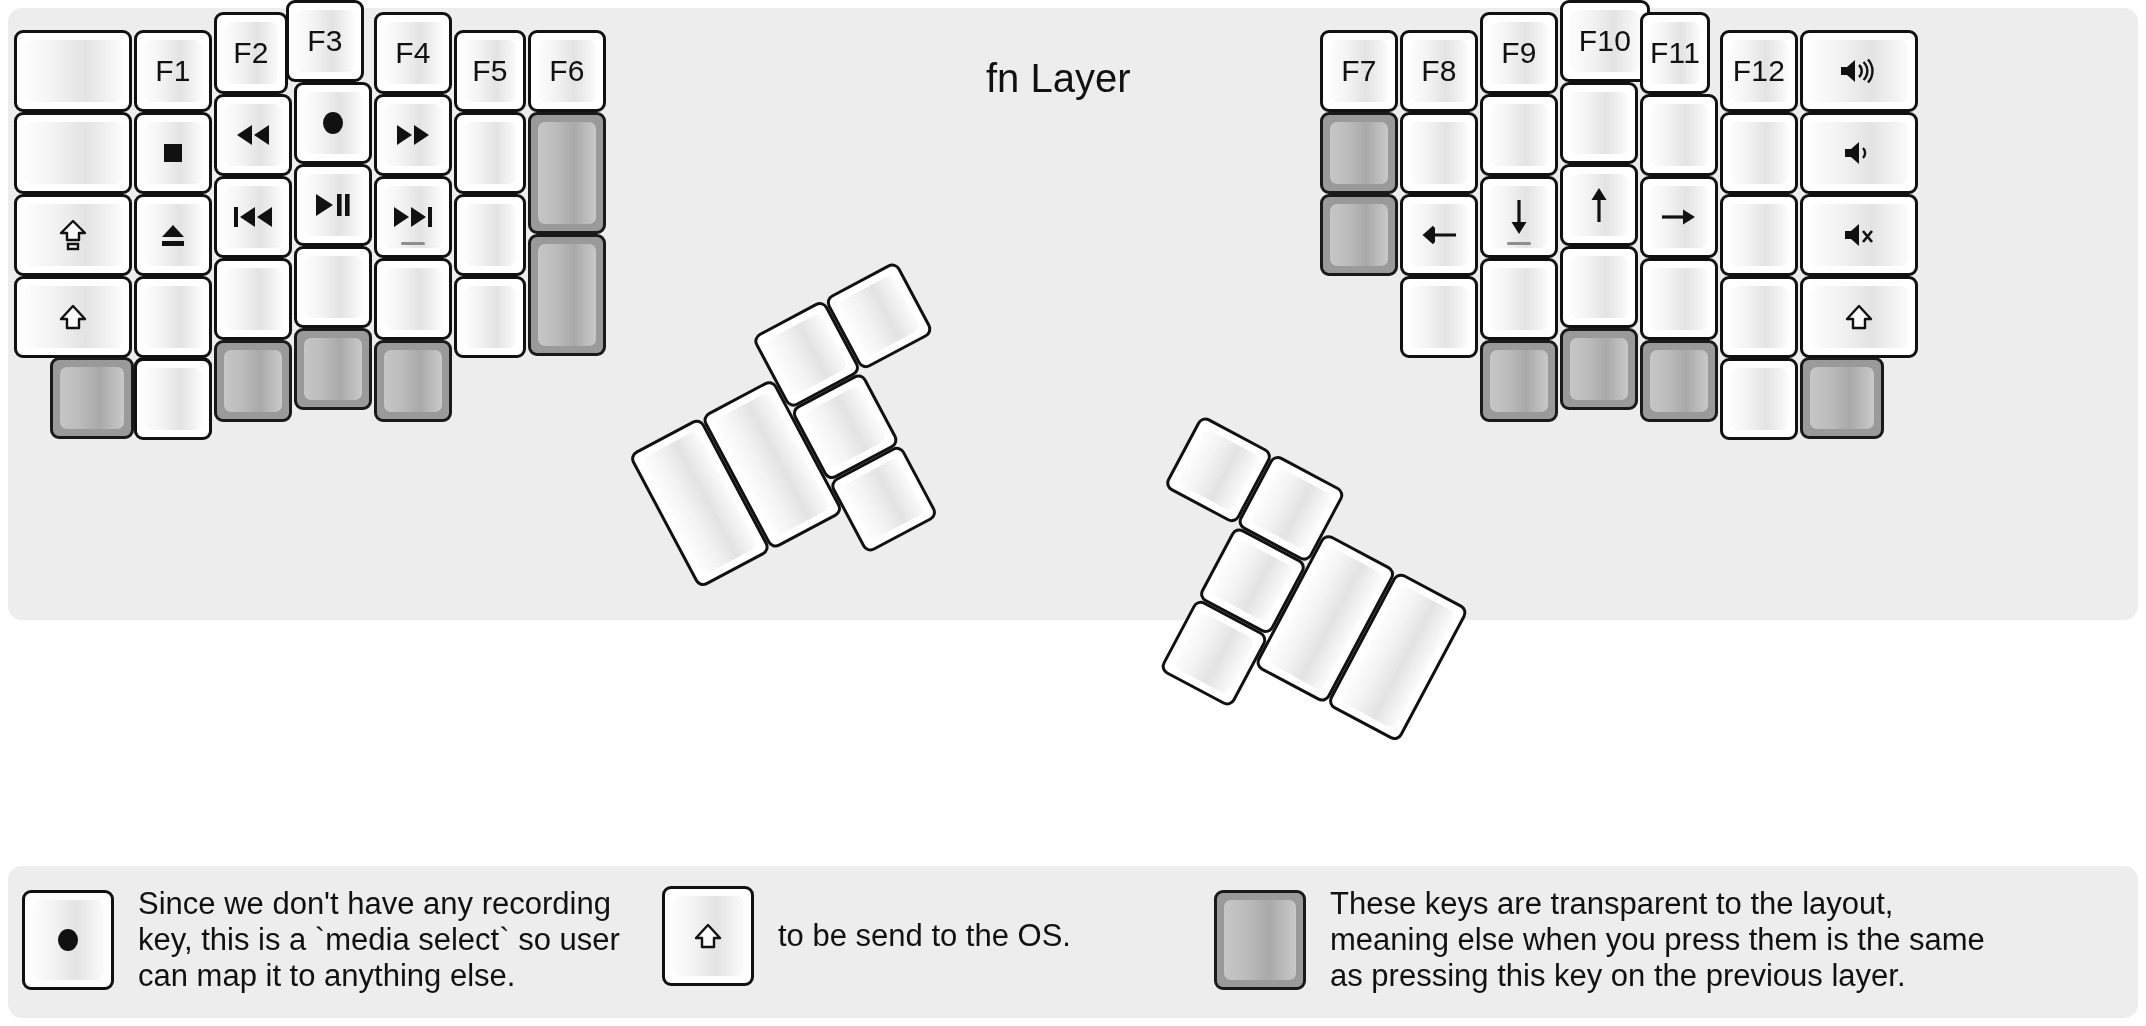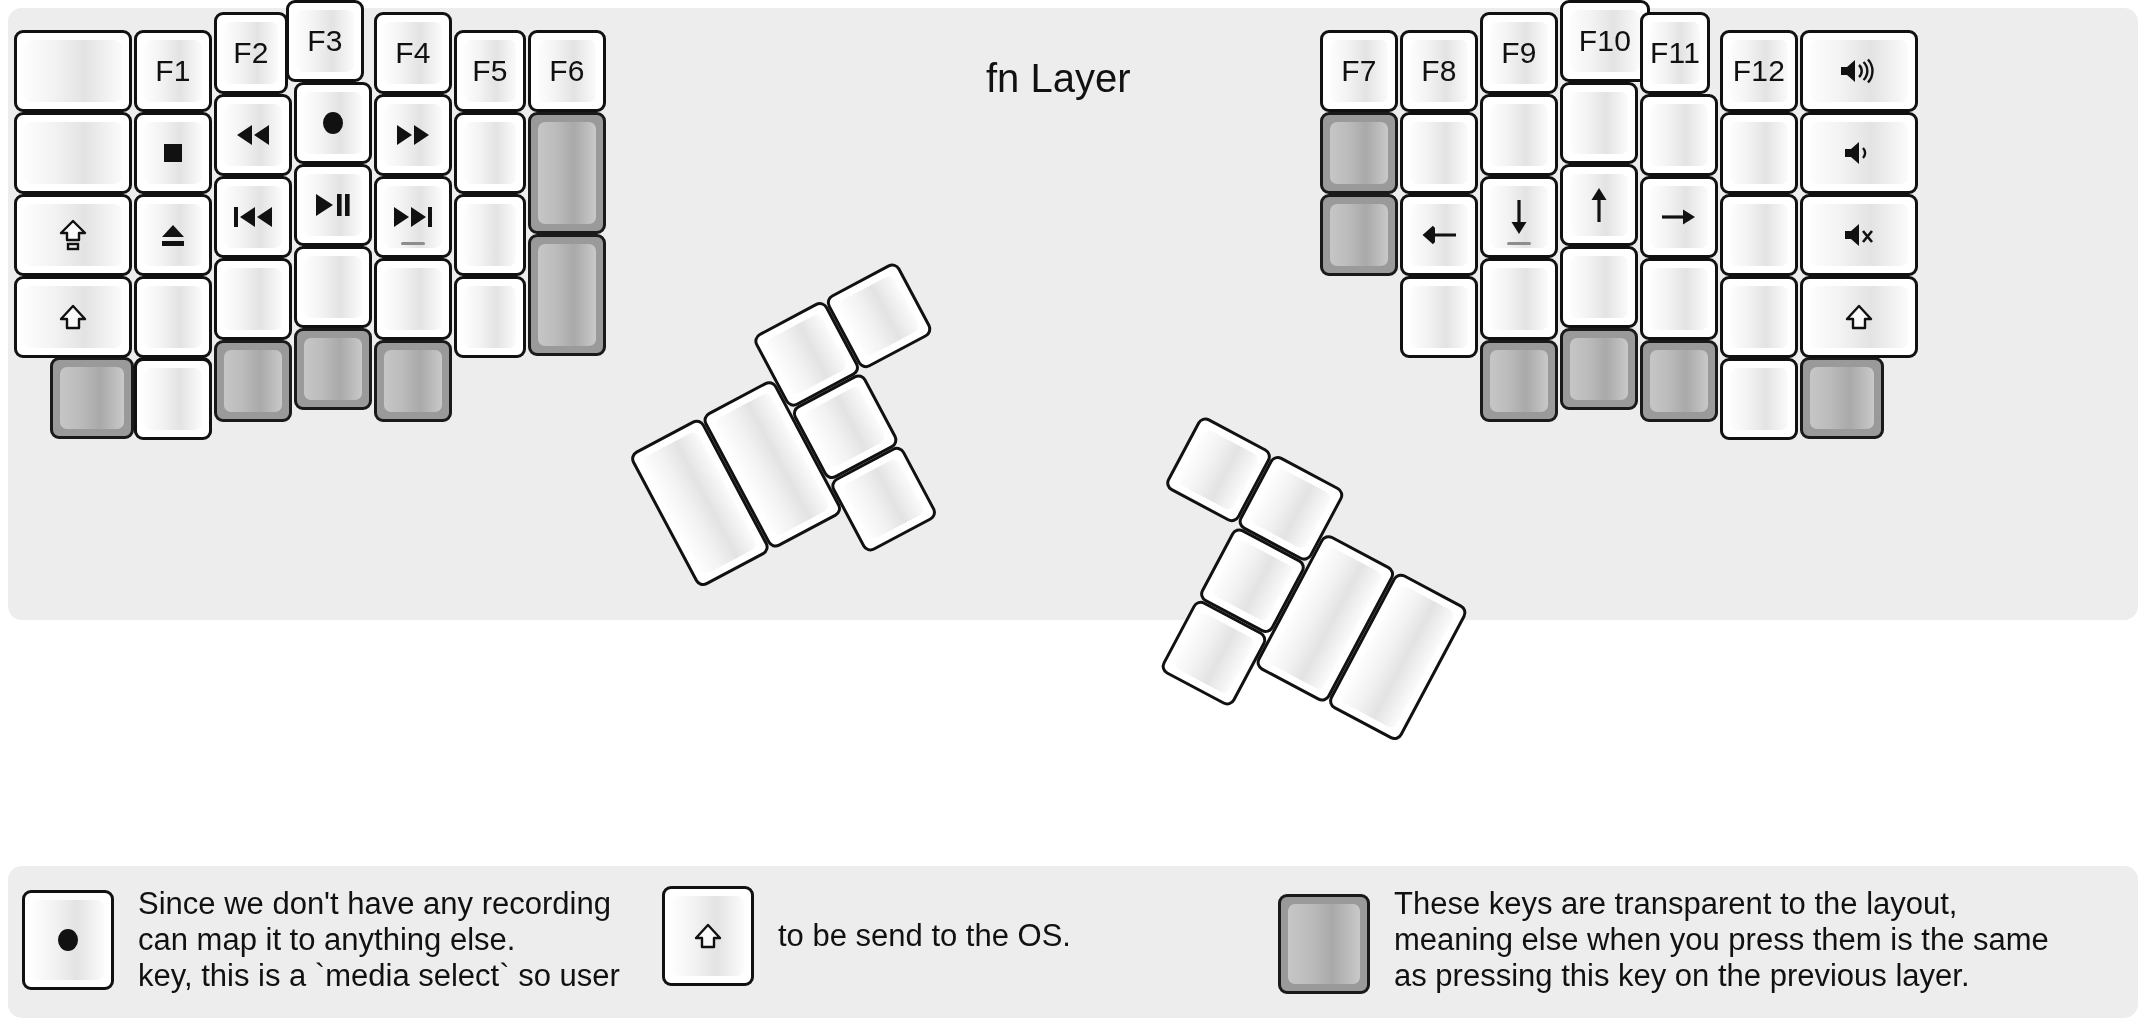--- a/index.html
+++ b/index.html
@@ -452,41 +452,41 @@
               <span class="glyph">
                 <svg class="icn" width="30" height="30" viewBox="0 0 30 30">
                   <ellipse cx="15" cy="15" rx="10" ry="11" fill="#111"></ellipse>
                 </svg>
               </span>
             </div>
           </div>
         </div>
         <div class="legend-text">
           <div>Since we don't have any recording</div>
+          <div>key, this is a `media select` so user</div>
           <div>can map it to anything else.</div>
-          <div>key, this is a `media select` so user</div>
         </div>
       </div>
       <div class="legend-item" style="left: 662px; top: 886px;">
         <div class="legend-key">
           <div class="key" style="left: 0px; top: 0px; width: 92px; height: 100px; z-index: 1;">
             <div class="cap">
               <span class="glyph">
                 <svg class="icn" width="30" height="30" viewBox="0 0 30 30">
                   <path d="M15 4 L27 17 L21 17 L21 26 L9 26 L9 17 L3 17 Z" fill="#fafafa" stroke="#111" stroke-width="2.4" stroke-linejoin="round"></path>
                 </svg>
               </span>
             </div>
           </div>
         </div>
         <div class="legend-text">
           <div>to be send to the OS.</div>
         </div>
       </div>
-      <div class="legend-item" style="left: 1278px; top: 886px; align-items: flex-end;">
+      <div class="legend-item" style="left: 1214px; top: 886px;">
         <div class="legend-key">
           <div class="key trans" style="left: 0px; top: 0px; width: 92px; height: 100px; z-index: 1;">
             <div class="cap"></div>
           </div>
         </div>
         <div class="legend-text">
           <div>These keys are transparent to the layout,</div>
           <div>meaning else when you press them is the same</div>
           <div>as pressing this key on the previous layer.</div>
         </div>

